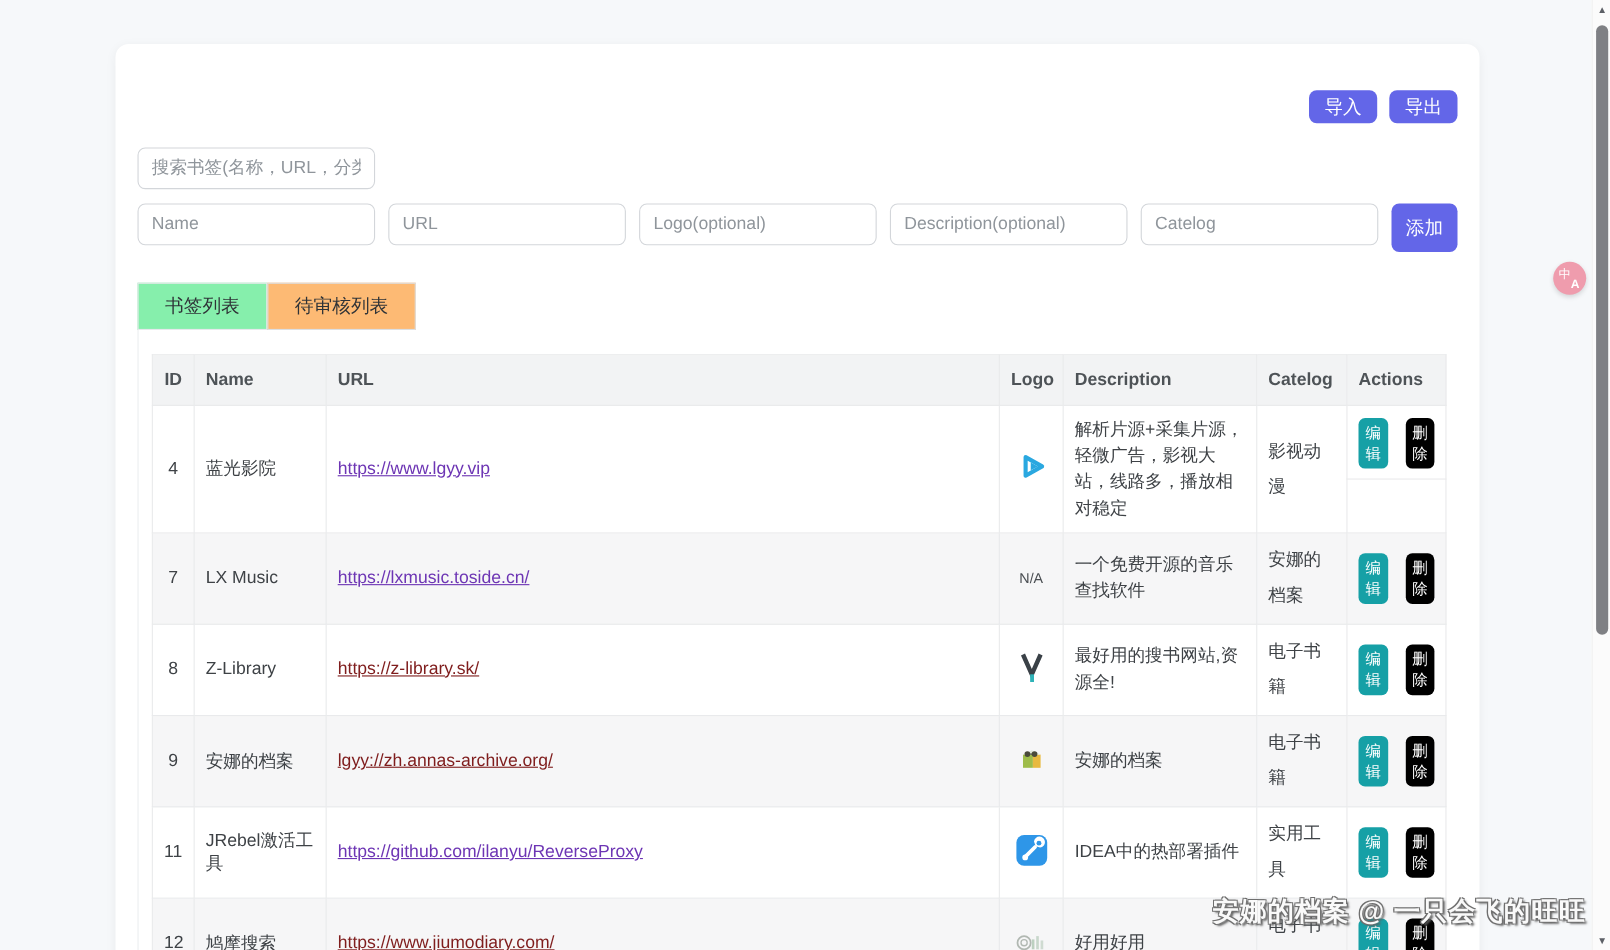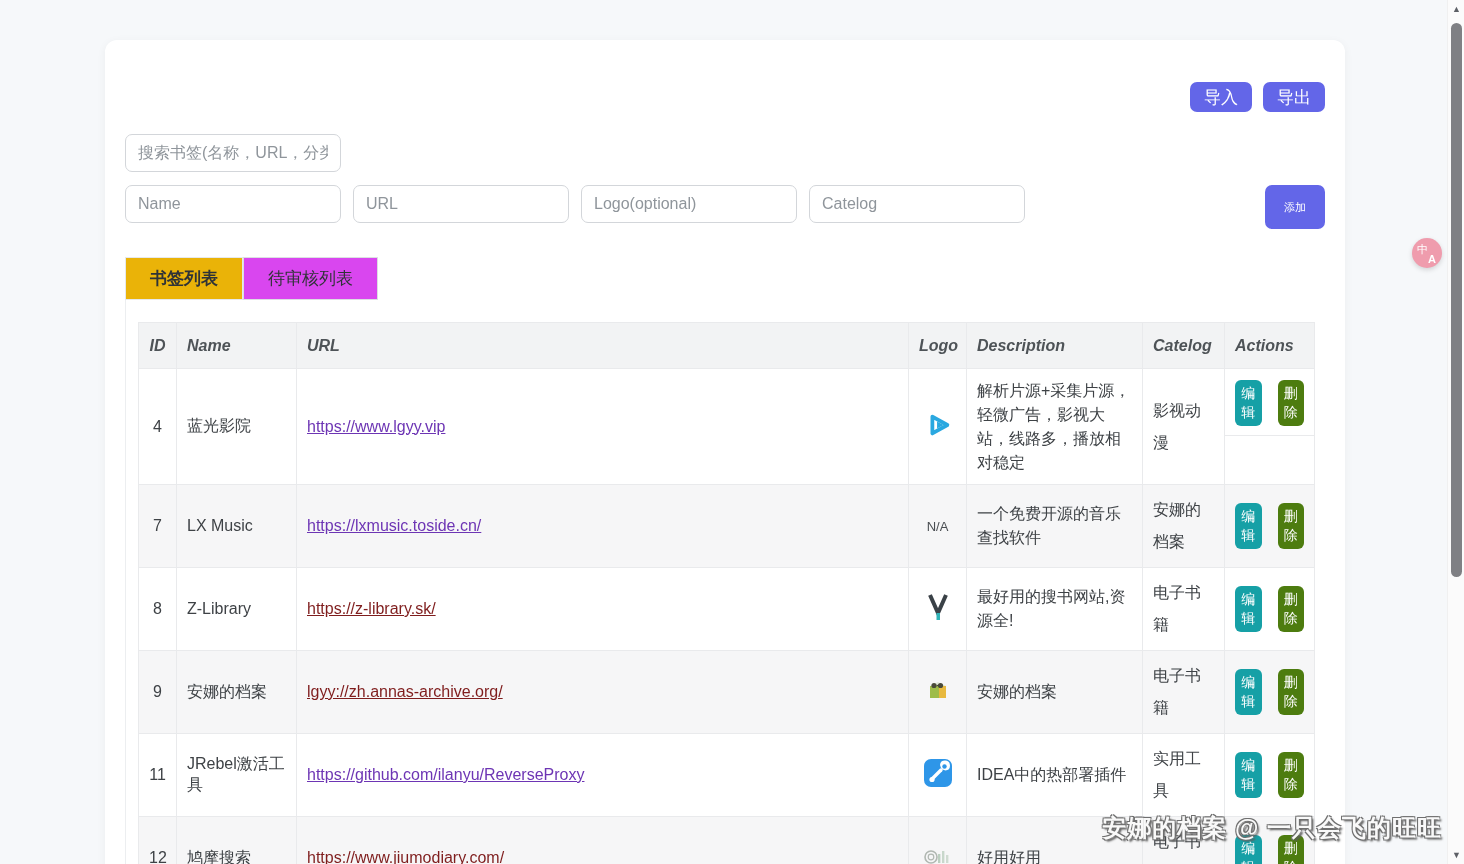--- a/index.html
+++ b/index.html
@@ -16,56 +16,56 @@
   .toolbar { display:flex; justify-content:flex-end; gap:11px; }
   .btn-primary { background:#6366e8; color:#fff; border:none; border-radius:7px;
     font-size:17px; width:62px; height:30px; cursor:pointer;
     font-family:inherit; }
   
   .search-row { margin-top:22px; }
   input.field { height:38px; width:216px; border:1px solid #d3d6da; border-radius:7px;
     padding:0 12px; font-size:16px; color:#333; font-family:inherit; background:#fff; }
   input.field::placeholder { color:#8f959b; }
   .form-row { margin-top:13px; display:flex; gap:12px; align-items:flex-start; }
-  .btn-add { margin-left:auto; width:60px; height:44px; font-size:11px;
+  .btn-add { margin-left:auto; width:60px; height:44px; font-size:17px;
     background:#6366e8; color:#fff; border:none; border-radius:7px; cursor:pointer;
     font-family:inherit; }
 
   
   .tabs { margin-top:28px; display:flex; }
   .tab { height:43px; padding:0 24px; display:flex; align-items:center; font-size:17px;
     color:#2f3337; cursor:pointer; border:1px solid #dee2e6; }
-  .tab.active { background:#eab308; border-bottom-color:#fff; border-color:#e6e9ec;font-weight:bold; }
-  .tab.inactive { background:#d946ef; border-color:#dcdfe2;text-align:center; }
+  .tab.active { background:#86efac; border-bottom-color:#fff; border-color:#e6e9ec; }
+  .tab.inactive { background:#fdba74; border-color:#dcdfe2;text-align:center; }
 
   .panel { border-left:1px solid #eceef0; padding:22px 0 0 12px; }
 
   
   table { border-collapse:collapse; width:1176px; table-layout:fixed; font-size:16px;
     color:#3e4246; }
   th, td { border:1px solid #e9eaec; padding:9px 10px; }
   thead th { background:#f2f3f4; color:#4e5357; font-weight:bold; text-align:left;
-    height:46px;font-style:italic; }
+    height:46px; }
   thead th.c-id, thead th.c-logo { text-align:center; }
   tbody tr { height:70px; background:#fff; }
   tbody tr:nth-child(even) { background:#f6f6f7; }
   tbody tr.tall { height:116px; }
   td.cell-id { text-align:center; color:#3e4246; }
   td.cell-logo { text-align:center; color:#5a5f63; }
   td.cell-url a { color:#7f1d1d; text-decoration:underline; }
   td.cell-url a.visited { color:#6d35b4; }
   td.cell-desc { line-height:24px; }
   td.cell-cat { line-height:32px; }
   td.cell-actions { text-align:center; }
   .actions-wrap { display:flex; gap:16px; justify-content:center; align-items:center; }
   .btn-edit, .btn-del { width:38px; padding:4px 0; line-height:19px; border:none;
     border-radius:6px; color:#fff; font-size:14px; cursor:pointer; white-space:pre-line;
     font-family:inherit; }
   .btn-edit { background:#16a0a6; }
-  .btn-del  { background:#4d7c0f; }
+  .btn-del  { background:#000000; }
   tr.tall td.cell-actions { vertical-align:top; position:relative; padding-top:11px; }
   tr.tall td.cell-actions::after { content:""; position:absolute; left:-1px; right:-1px;
     top:66px; border-bottom:1px solid #e9eaec; }
 
   
   .logo { display:none; }
   .logo.show { display:inline-block; vertical-align:middle; }
   .logo-na.show { display:inline; font-size:13px; color:#4a4e52; }
 
   
@@ -104,20 +104,21 @@
     </div>
 
     <div class="search-row">
       <input class="field" placeholder="搜索书签(名称，URL，分类)" style="">
     </div>
 
     <div class="form-row">
       <input class="field" placeholder="Name" style="">
       <input class="field" placeholder="URL" style="">
       <input class="field" placeholder="Logo(optional)" style="">
+      <input class="field" placeholder="Description(optional)" style="">
       <input class="field" placeholder="Catelog" style="">
       <button class="btn-add">添加</button>
     </div>
 
     <div class="tabs">
       <div class="tab active">书签列表</div>
       <div class="tab inactive">待审核列表</div>
     </div>
 
     <div class="panel">

